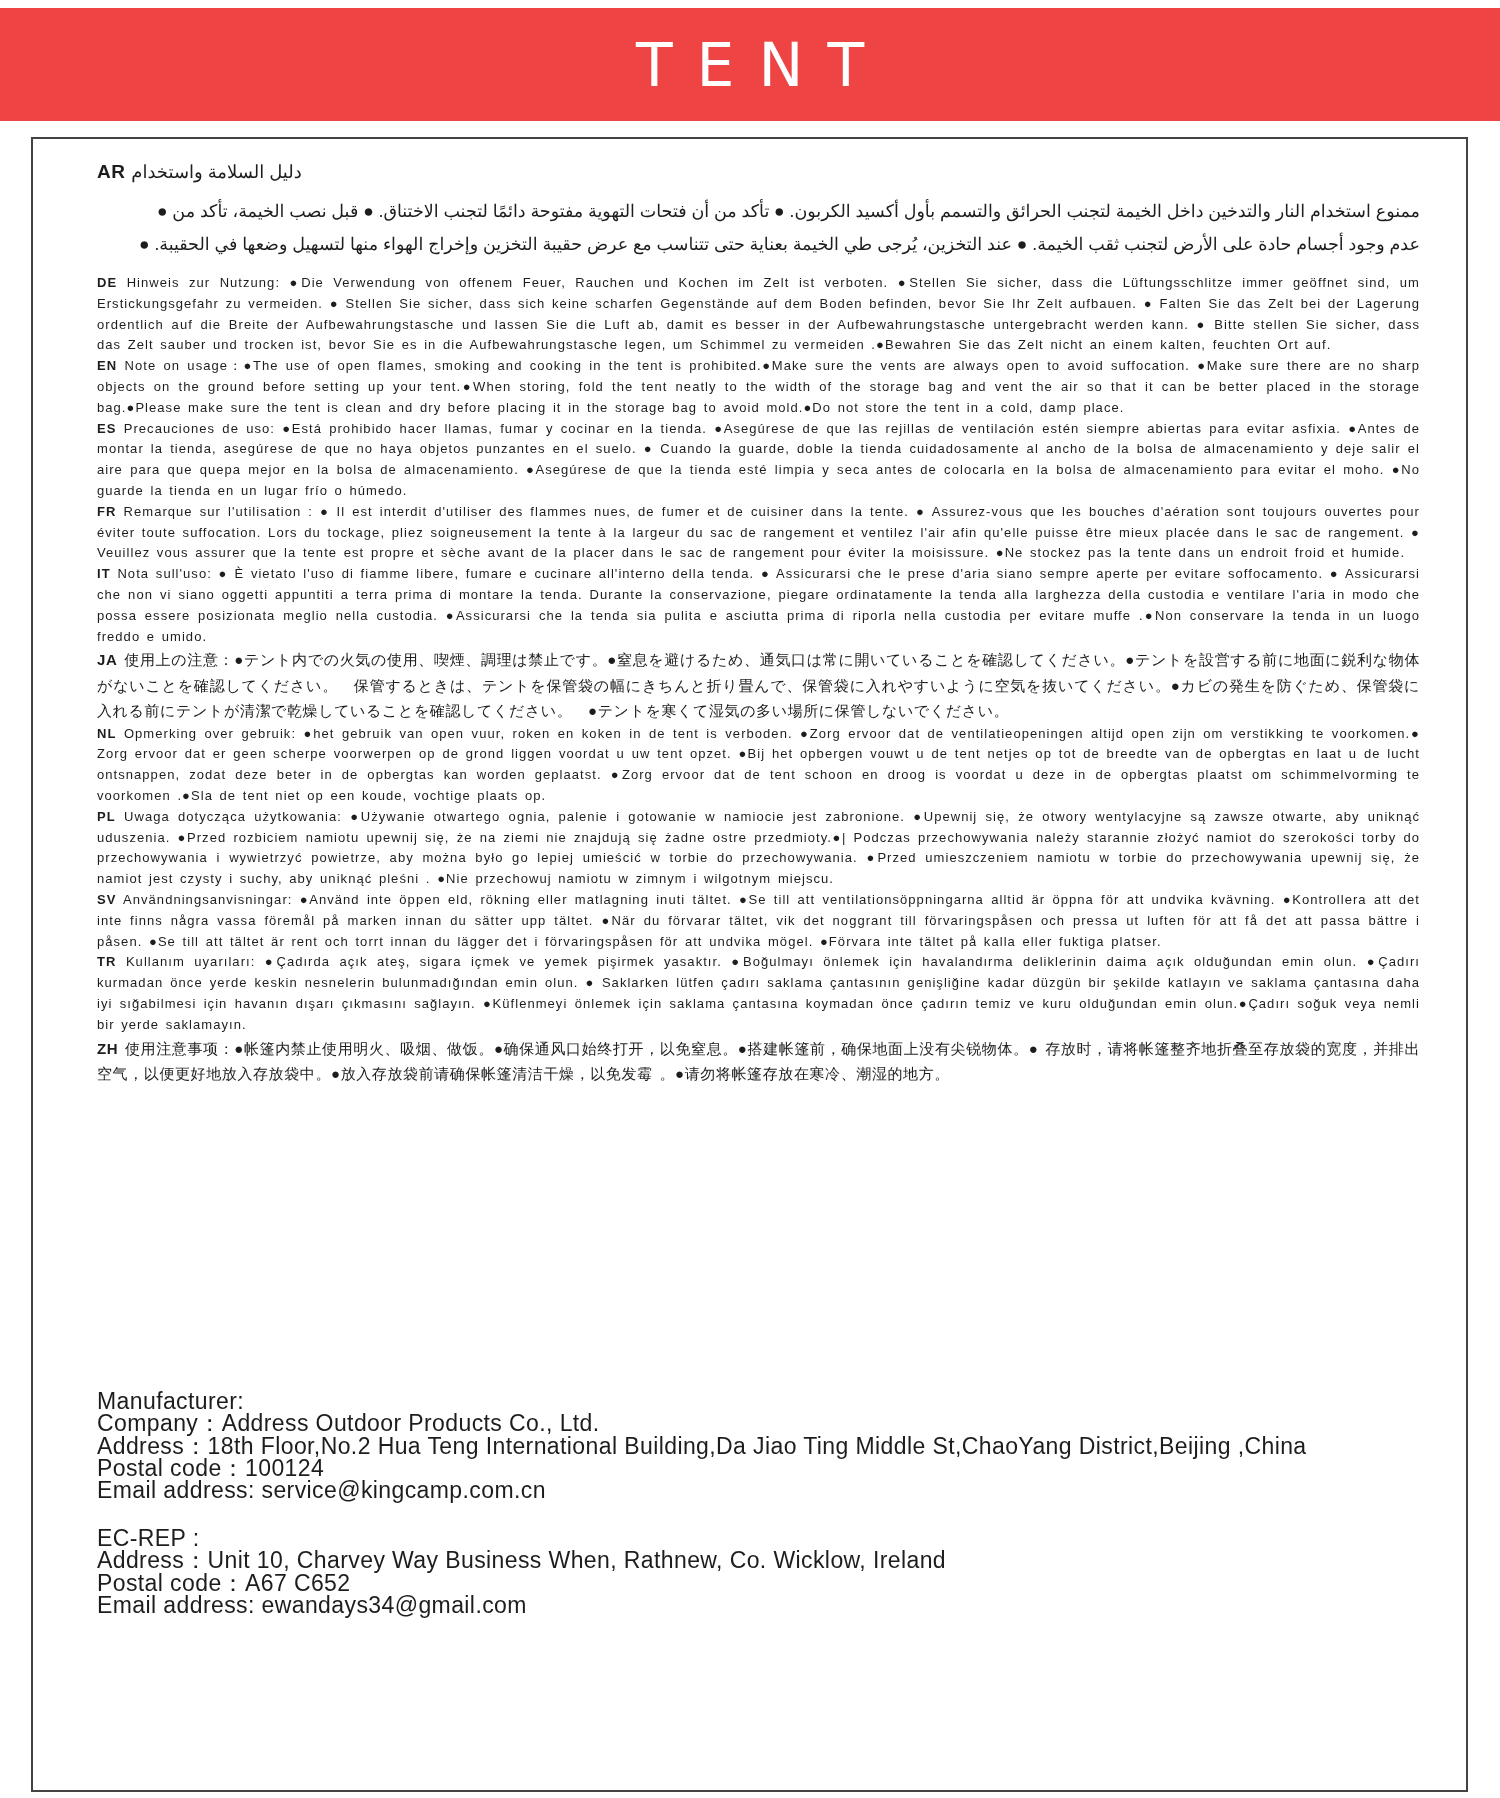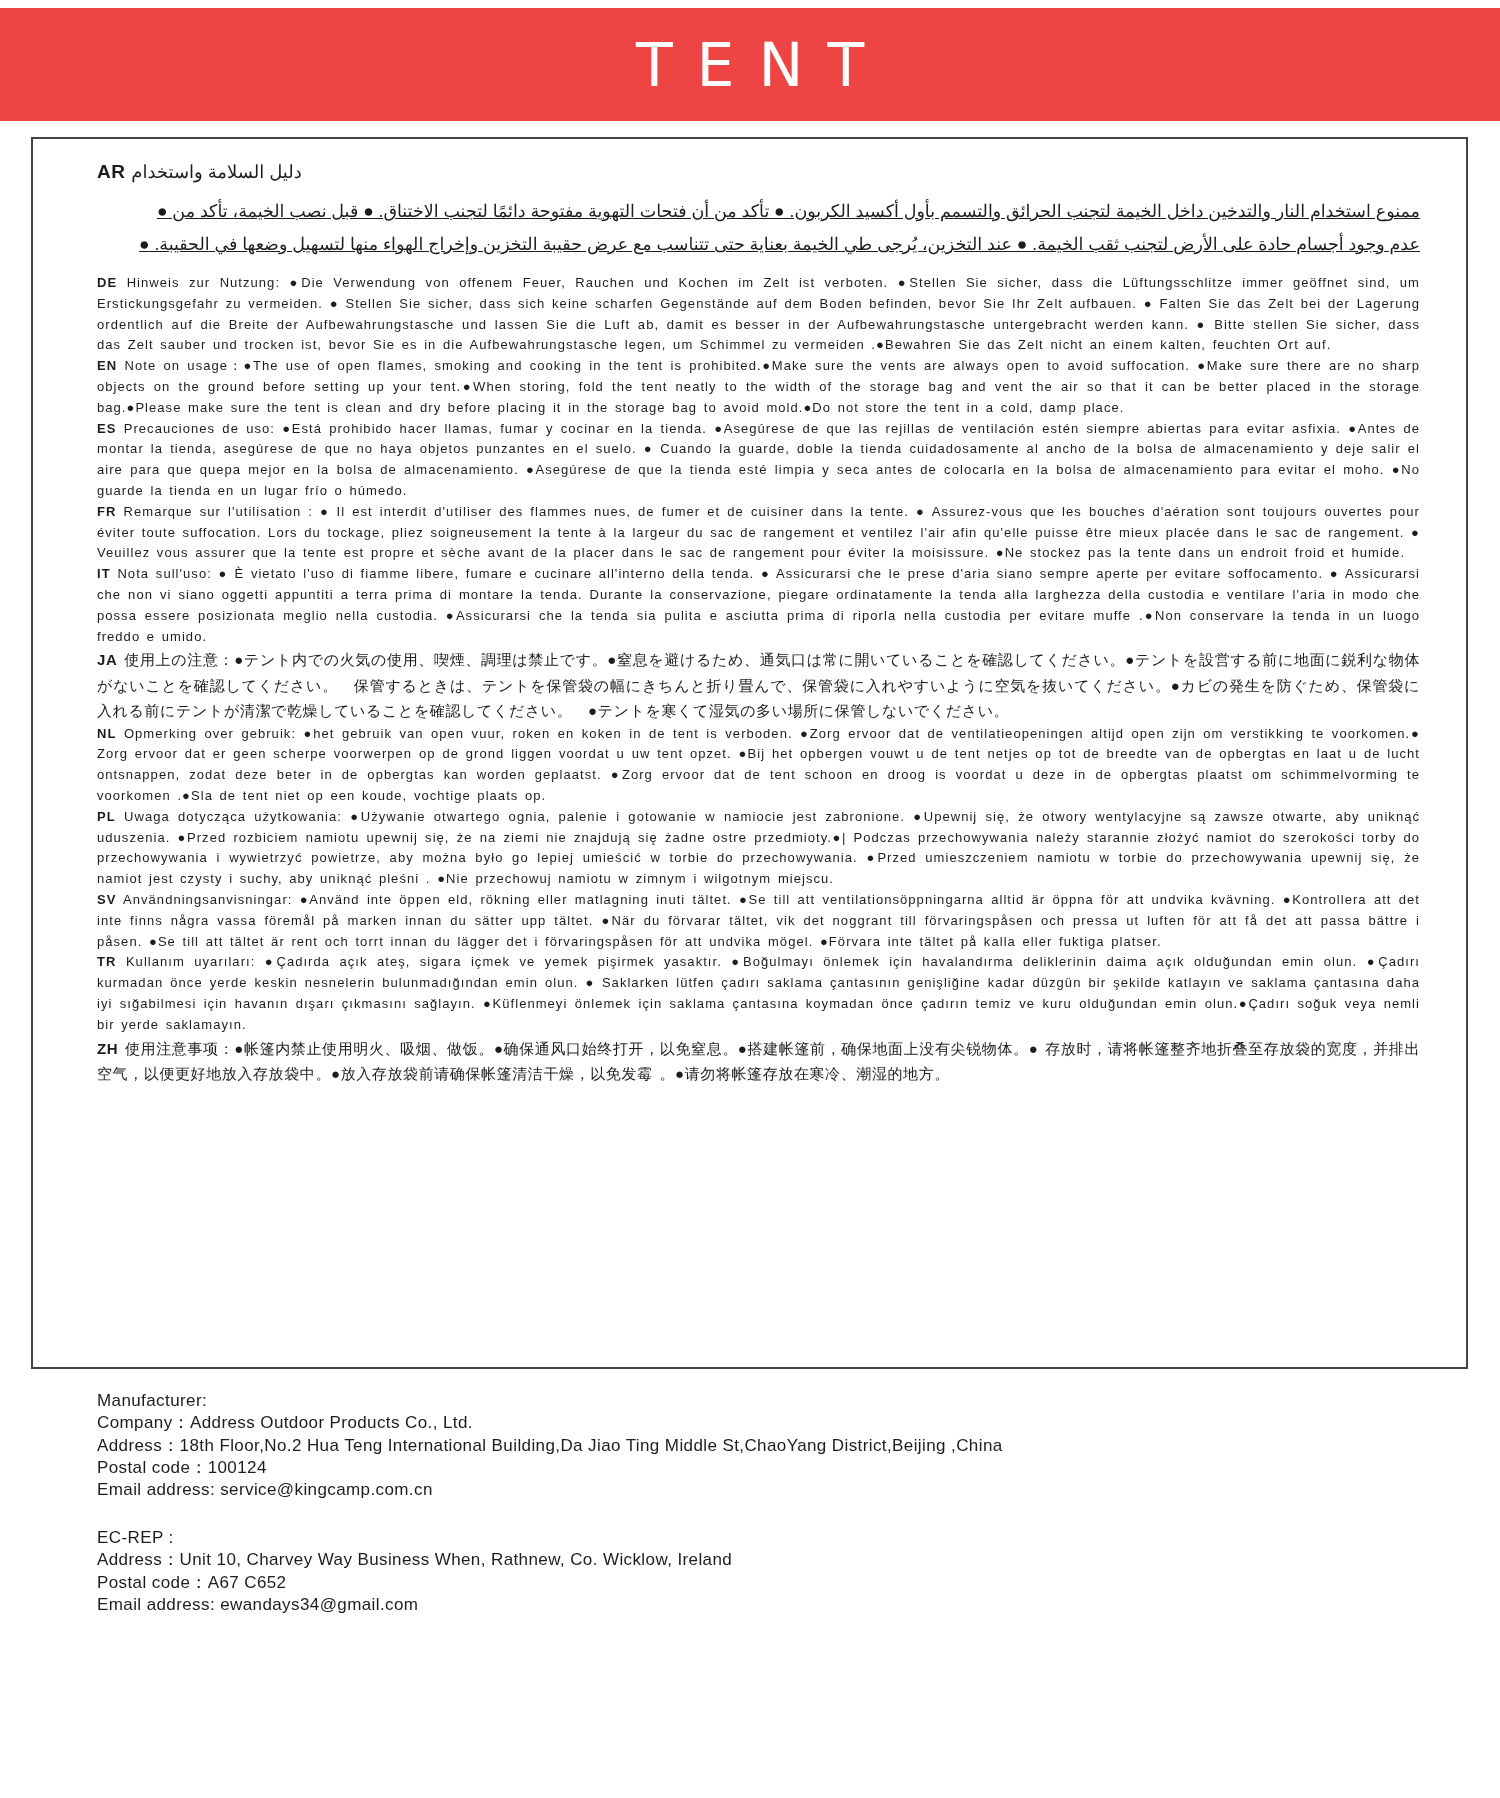--- a/index.html
+++ b/index.html
@@ -12,40 +12,40 @@
     position:absolute; top:8px; left:0; width:1500px; height:113px;
     background:#ef4444; display:flex; align-items:center; justify-content:center;
   }
   .logo-text {
     color:#ffffff; font-size:60px; font-weight:500; letter-spacing:24px;
     padding-left:24px; 
     font-family:"DejaVu Sans", sans-serif;
   }
   
   .frame {
-    position:absolute; left:31px; top:137px; width:1437px; height:1232px;
+    position:absolute; left:31px; top:137px; width:1437px; height:1655px;
     border:2px solid #434343; box-sizing:border-box;
     padding:16px 46px 11px 64px;
   }
   .lang-code { font-weight:bold; }
   
   .ar-heading { font-size:19px; margin-top:6px; letter-spacing:0.5px; }
   .ar-heading .ar-head-txt { font-size:18px; }
   .ar-body { direction:rtl; text-align:right; font-size:17.5px; line-height:33px; margin-top:12px; }
-  .ar-line { white-space:nowrap;text-decoration:underline; }
+  .ar-line { white-space:nowrap; }
   .ar-line-3 { padding-left:128px; } 
   
   .sections { margin-top:12px; }
   .section {
     margin:0; font-size:13px; line-height:20.8px; text-align:justify;
     letter-spacing:1.05px; word-spacing:2px;
   }
   .section.cjk { font-size:15px; line-height:25.4px; letter-spacing:0.6px; }
   
-  .info-block { position:absolute; left:64px; font-size:17px; line-height:22.3px; letter-spacing:0.4px; }
+  .info-block { position:absolute; left:64px; font-size:23px; line-height:22.3px; letter-spacing:0.4px; }
   .info-manufacturer { top:1251px; }
   .info-ecrep { top:1388px; }
   .info-line { white-space:nowrap; }
 </style>
 </head>
 <body>
 
 <div class="page">
 
   <header class="logo-bar">

